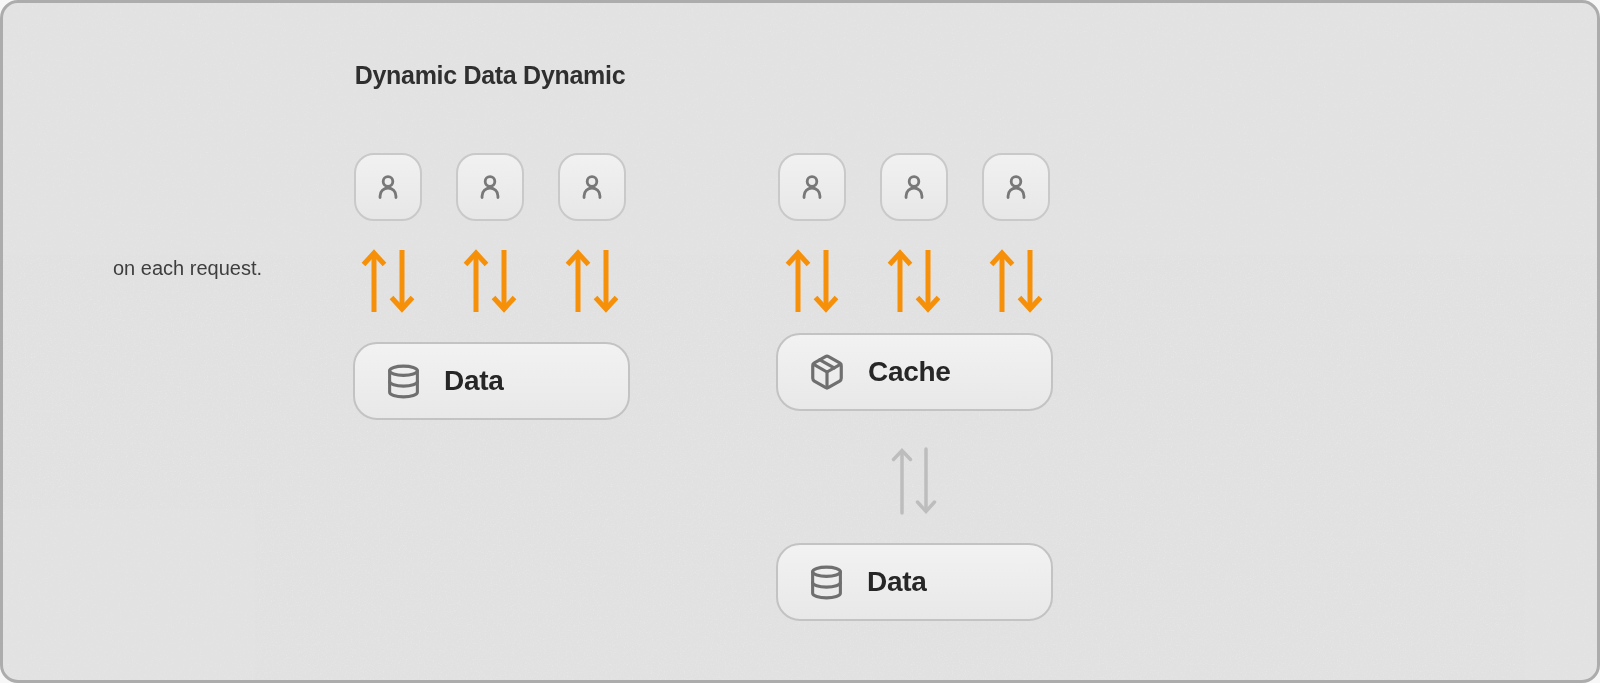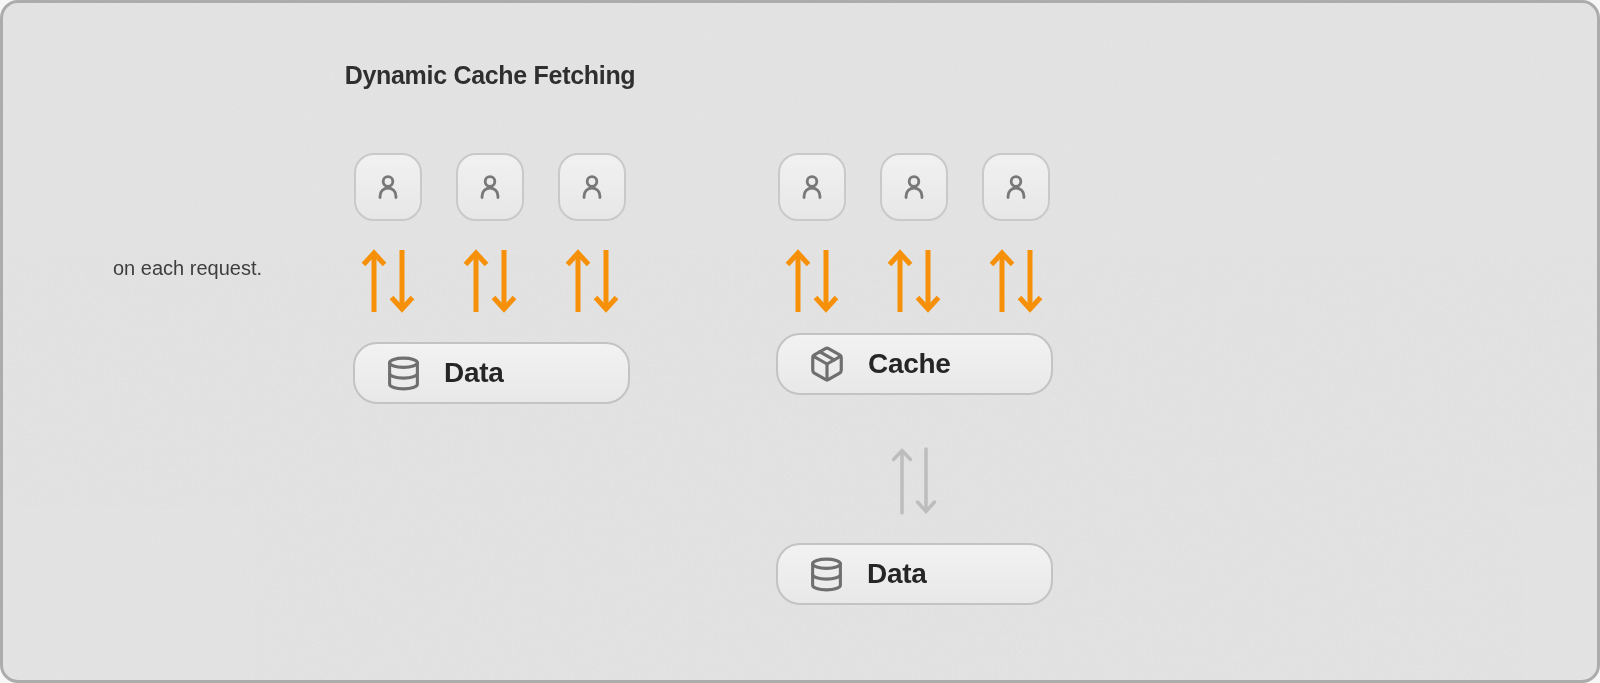--- a/index.html
+++ b/index.html
@@ -61,21 +61,21 @@
   .gray-pair {
     position: absolute;
     left: 885px;
     top: 444px;
     width: 52px;
     height: 68px;
   }
   .node-box {
     position: absolute;
     width: 277px;
-    height: 62px;
+    height: 78px;
     border: 2px solid #c3c3c3;
     border-radius: 24px;
     background: linear-gradient(180deg, #f2f2f2 0%, #e8e8e8 100%);
     display: flex;
     align-items: center;
     padding-left: 30px;
     gap: 22px;
     text-align: center;
   }
   .node-label {
@@ -131,21 +131,21 @@
         </g>
         <g id="pkg-glyph" fill="none" stroke="#6f6f6f" stroke-width="2" stroke-linecap="round" stroke-linejoin="round">
           <path d="m7.5 4.27 9 5.15"></path>
           <path d="M21 8a2 2 0 0 0-1-1.73l-7-4a2 2 0 0 0-2 0l-7 4A2 2 0 0 0 3 8v8a2 2 0 0 0 1 1.73l7 4a2 2 0 0 0 2 0l7-4A2 2 0 0 0 21 16Z"></path>
           <path d="m3.3 7 8.7 5 8.7-5"></path>
           <path d="M12 22V12"></path>
         </g>
       </defs>
     </svg>
 
-    <div class="title t-dynamic">Dynamic Cache Fetching</div>
+    <div class="title t-dynamic">Dynamic Data Dynamic</div>
 
     <div class="user-box" style="left:351px">
       <svg width="34" height="34" viewBox="0 0 24 24">
           <use href="#user-glyph"></use>
         </svg>
     </div>
     <div class="user-box" style="left:453px">
       <svg width="34" height="34" viewBox="0 0 24 24">
           <use href="#user-glyph"></use>
         </svg>

